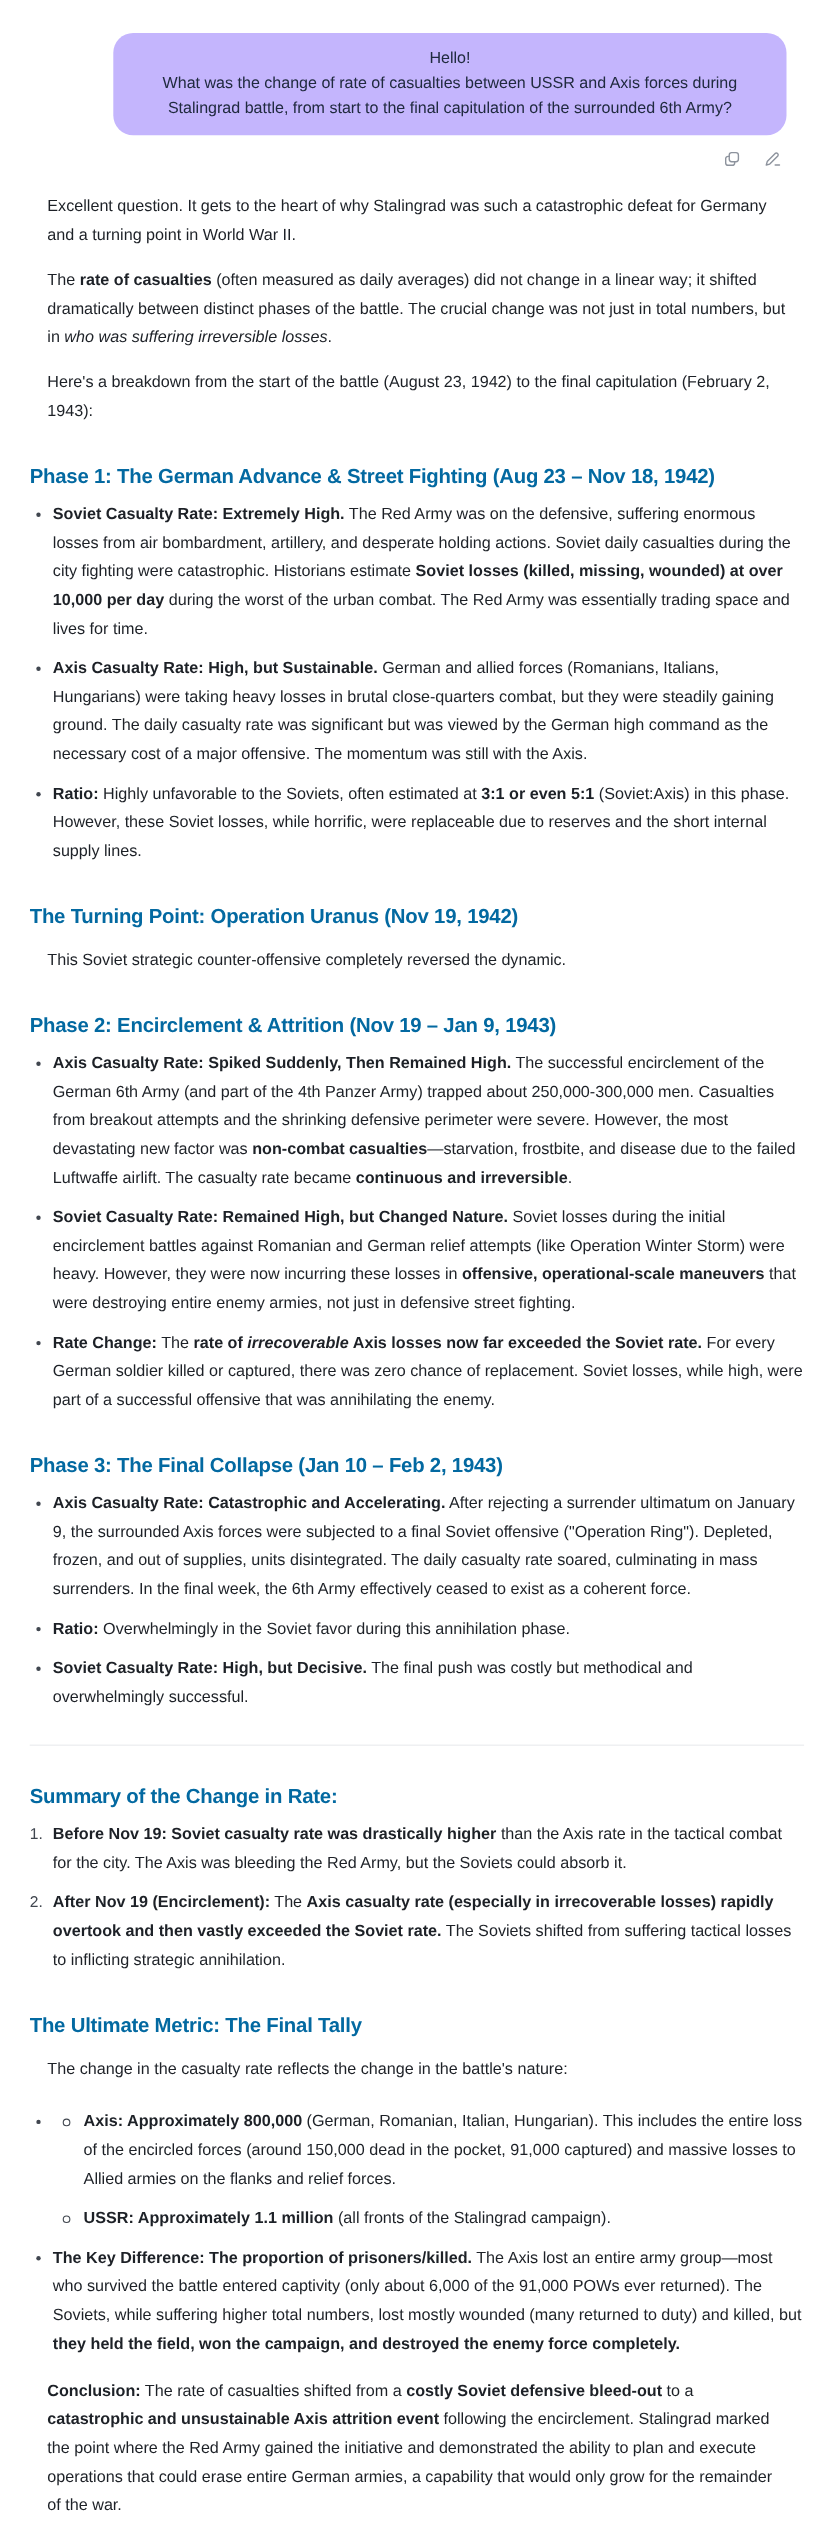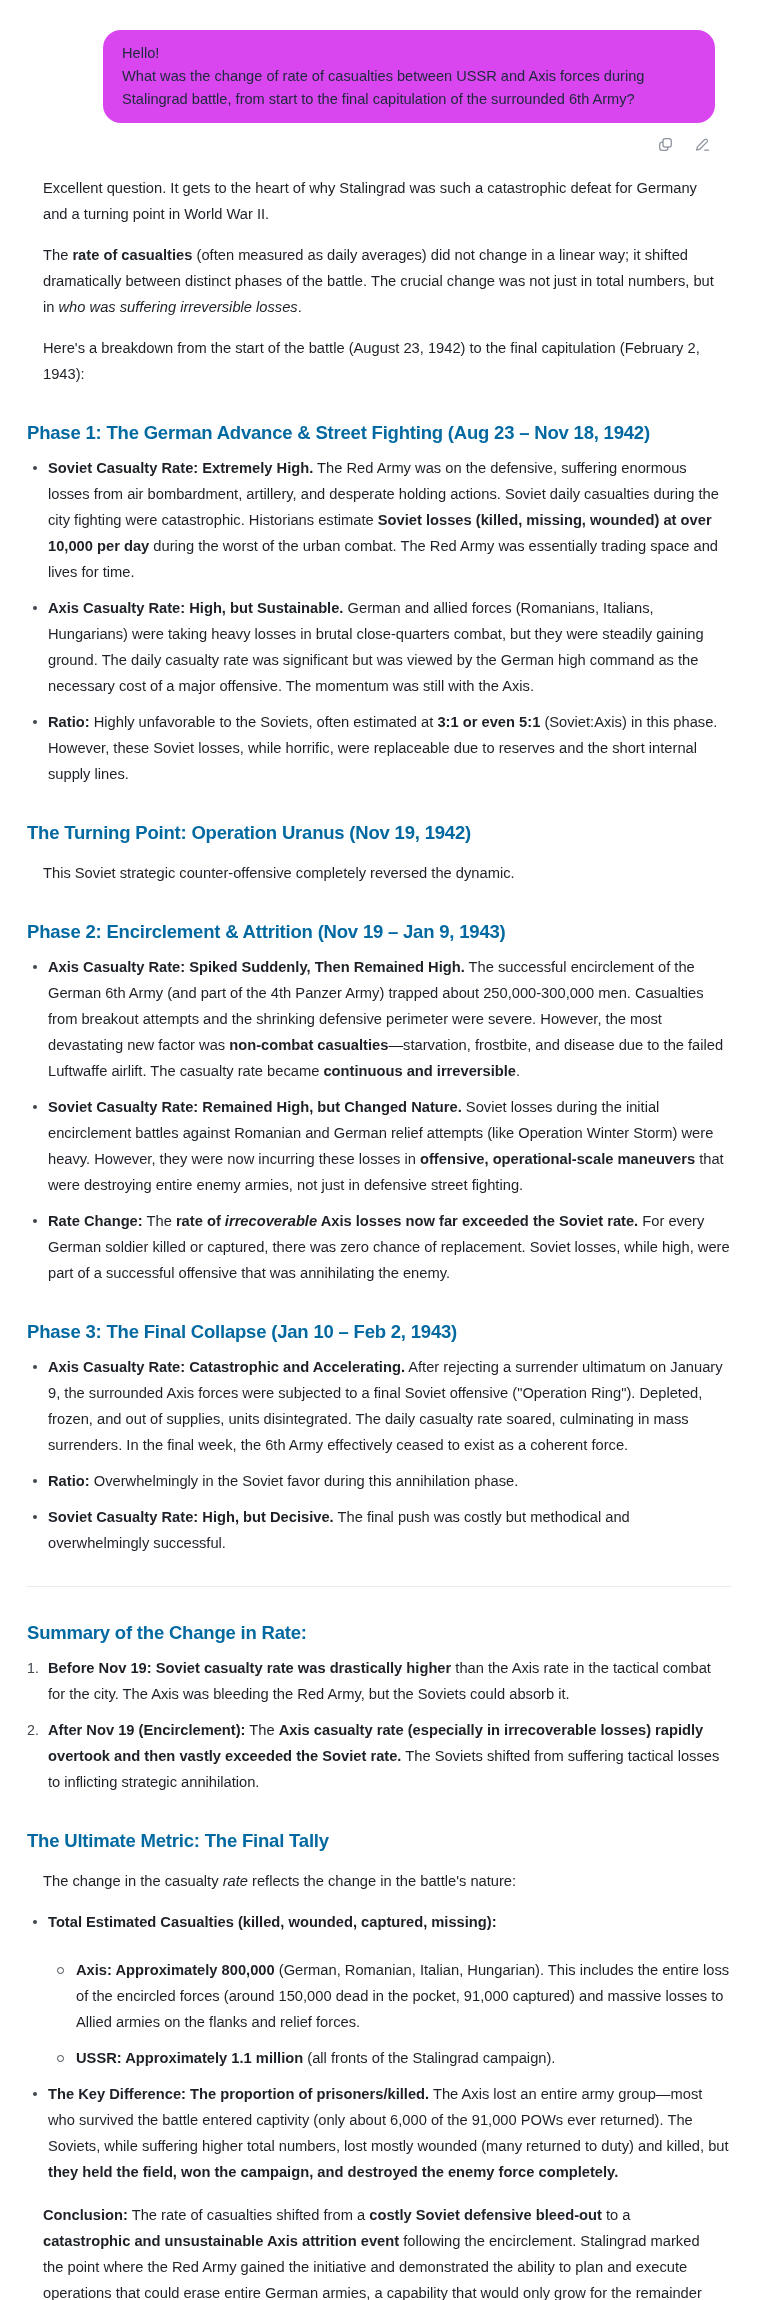--- a/index.html
+++ b/index.html
@@ -7,23 +7,23 @@
   body {
     width:758px; min-height:2300px; margin:0 auto;
     font-family:"Liberation Sans","DejaVu Sans",sans-serif;
     color:#1d2127;
   }
   .page { padding:30px 27px 34px 27px; }
 
   
   .user-row { display:flex; justify-content:flex-end; padding-right:16px; }
   .bubble {
-    background:#d946ef; color:#202a3f;
+    background:#c4b5fd; color:#202a3f;
     border-radius:18px; padding:12px 19px;
-    max-width:612px; font-size:14.6px; line-height:23px;
+    max-width:612px; font-size:14.6px; line-height:23px;text-align:center;
   }
   .msg-actions { display:flex; justify-content:flex-end; gap:20px; padding:13px 20px 0 0; }
   .icon-btn {
     background:none; border:none; padding:0; cursor:pointer;
     color:#8d939d; width:17px; height:17px; display:inline-flex;
     align-items:center; justify-content:center;
   }
   .icon-btn svg { display:block; }
 
   
@@ -118,24 +118,23 @@
 
     <hr class="divider">
 
     <h3>Summary of the Change in Rate:</h3>
     <ol class="numbered">
       <li><span style="font-weight: 700;">Before Nov 19: Soviet casualty rate was drastically higher</span><span> than the Axis rate in the tactical combat for the city. The Axis was bleeding the Red Army, but the Soviets could absorb it.</span></li>
       <li><span style="font-weight: 700;">After Nov 19 (Encirclement):</span><span> The </span><span style="font-weight: 700;">Axis casualty rate (especially in irrecoverable losses) rapidly overtook and then vastly exceeded the Soviet rate.</span><span> The Soviets shifted from suffering tactical losses to inflicting strategic annihilation.</span></li>
     </ol>
 
     <h3>The Ultimate Metric: The Final Tally</h3>
-    <p><span>The change in the casualty </span><span style="font-style: italic; text-align: right;">rate</span><span> reflects the change in the battle's nature:</span></p>
+    <p><span>The change in the casualty </span><span style=" text-align: right;">rate</span><span> reflects the change in the battle's nature:</span></p>
     <ul class="bullets">
       <li>
-        <span><span style="font-weight: 700;">Total Estimated Casualties (killed, wounded, captured, missing):</span></span>
         <ul class="sub">
           <li><span style="font-weight: 700;">Axis: Approximately 800,000</span><span> (German, Romanian, Italian, Hungarian). This includes the entire loss of the encircled forces (around 150,000 dead in the pocket, 91,000 captured) and massive losses to Allied armies on the flanks and relief forces.</span></li>
           <li><span style="font-weight: 700; text-align: right;">USSR: Approximately 1.1 million</span><span> (all fronts of the Stalingrad campaign).</span></li>
         </ul>
       </li>
       <li><span style="font-weight: 700;">The Key Difference: The proportion of prisoners/killed.</span><span> The Axis lost an entire army group—most who survived the battle entered captivity (only about 6,000 of the 91,000 POWs ever returned). The Soviets, while suffering higher total numbers, lost mostly wounded (many returned to duty) and killed, but </span><span style="font-weight: 700;">they held the field, won the campaign, and destroyed the enemy force completely.</span></li>
     </ul>
 
     <p><span style="font-weight: 700;">Conclusion:</span><span> The rate of casualties shifted from a </span><span style="font-weight: 700;">costly Soviet defensive bleed-out</span><span> to a </span><span style="font-weight: 700;">catastrophic and unsustainable Axis attrition event</span><span> following the encirclement. Stalingrad marked the point where the Red Army gained the initiative and demonstrated the ability to plan and execute operations that could erase entire German armies, a capability that would only grow for the remainder of the war.</span></p>
 

